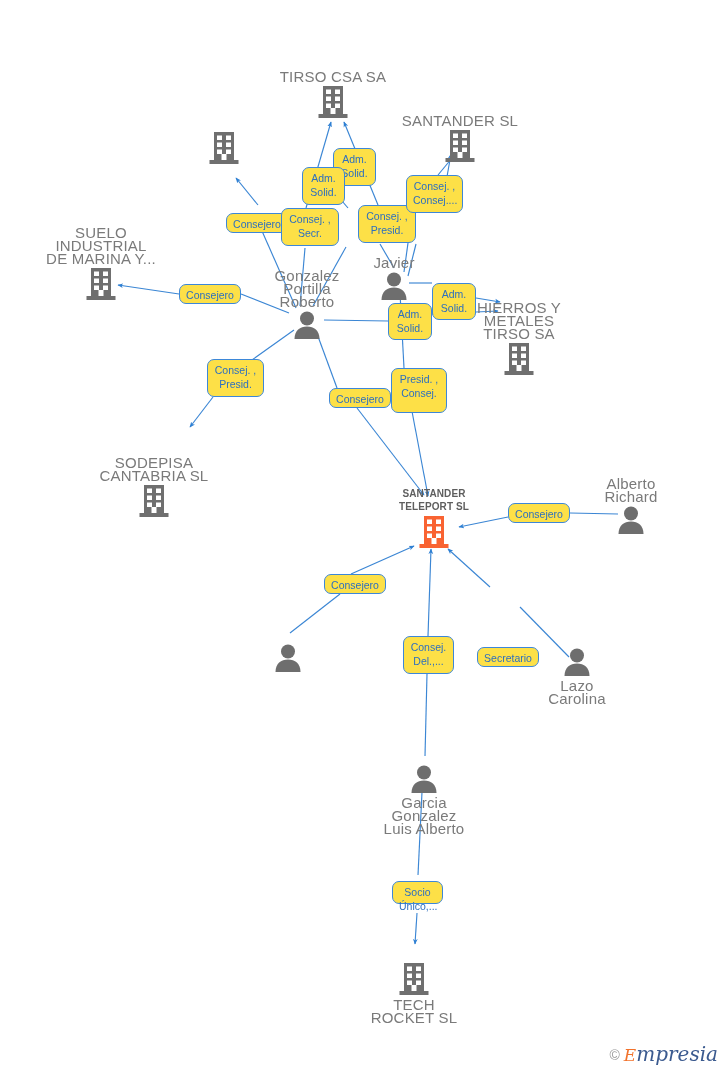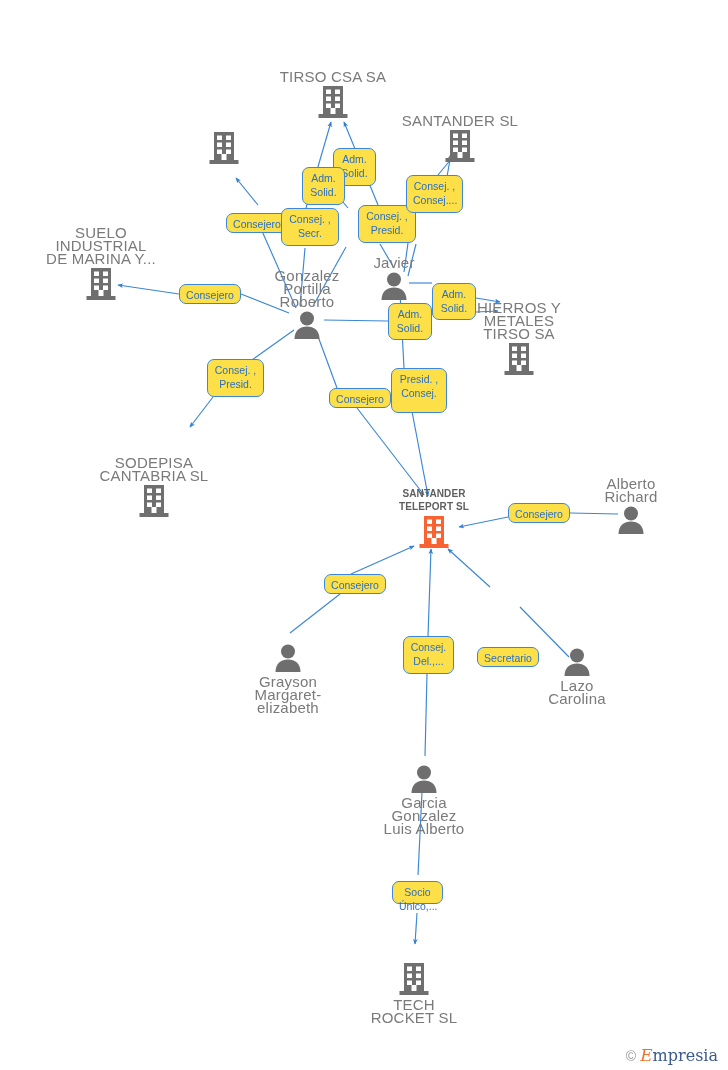--- a/index.html
+++ b/index.html
@@ -82,21 +82,22 @@
   #watermark .wm-e{
     color:#f2722b;
     font-family:"DejaVu Serif", serif;
     font-style:italic;
     font-size:17px;
     line-height:17px;
   }
   #watermark .wm-rest{
     color:#3b5a8f;
     font-family:"DejaVu Serif", serif;
-    font-size:16px;
+    font-style:italic;
+    font-size:20px;
     line-height:17px;
   }
 </style>
 </head>
 <body>
 
 <div id="canvas">
 
   <svg id="edge-layer" viewBox="0 0 728 1070" width="728" height="1070">
     <defs>
@@ -332,23 +333,20 @@
         <span class="glyph"><svg width="28" height="30" viewBox="0 0 28 30">
             <circle cx="14" cy="8.5" r="7" fill="#6e6e6e"></circle>
             <path d="M1.5,29 C1.5,20.5 7,16.5 14,16.5 C21,16.5 26.5,20.5 26.5,29 Z" fill="#6e6e6e"></path>
           </svg></span>
       </div>
       <div class="node" style="left: 288px; top: 643px;">
         <span class="glyph"><svg width="28" height="30" viewBox="0 0 28 30">
             <circle cx="14" cy="8.5" r="7" fill="#6e6e6e"></circle>
             <path d="M1.5,29 C1.5,20.5 7,16.5 14,16.5 C21,16.5 26.5,20.5 26.5,29 Z" fill="#6e6e6e"></path>
           </svg></span>
-        <span class="node-label below">Grayson
-Margaret-
-elizabeth</span>
       </div>
       <div class="node" style="left: 577px; top: 647px;">
         <span class="glyph"><svg width="28" height="30" viewBox="0 0 28 30">
             <circle cx="14" cy="8.5" r="7" fill="#6e6e6e"></circle>
             <path d="M1.5,29 C1.5,20.5 7,16.5 14,16.5 C21,16.5 26.5,20.5 26.5,29 Z" fill="#6e6e6e"></path>
           </svg></span>
         <span class="node-label below">Lazo
 Carolina</span>
       </div>
       <div class="node" style="left: 424px; top: 764px;">

